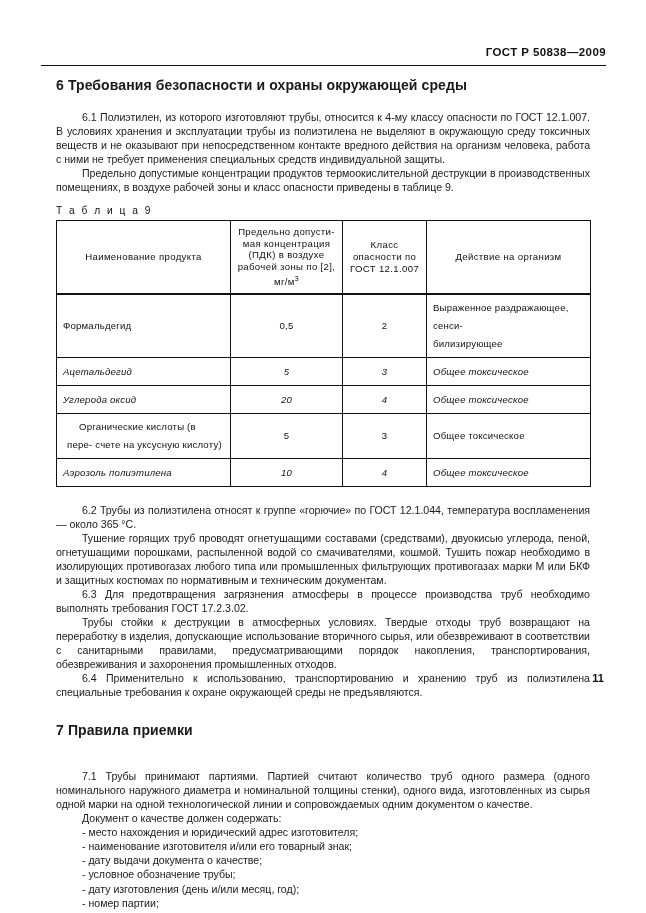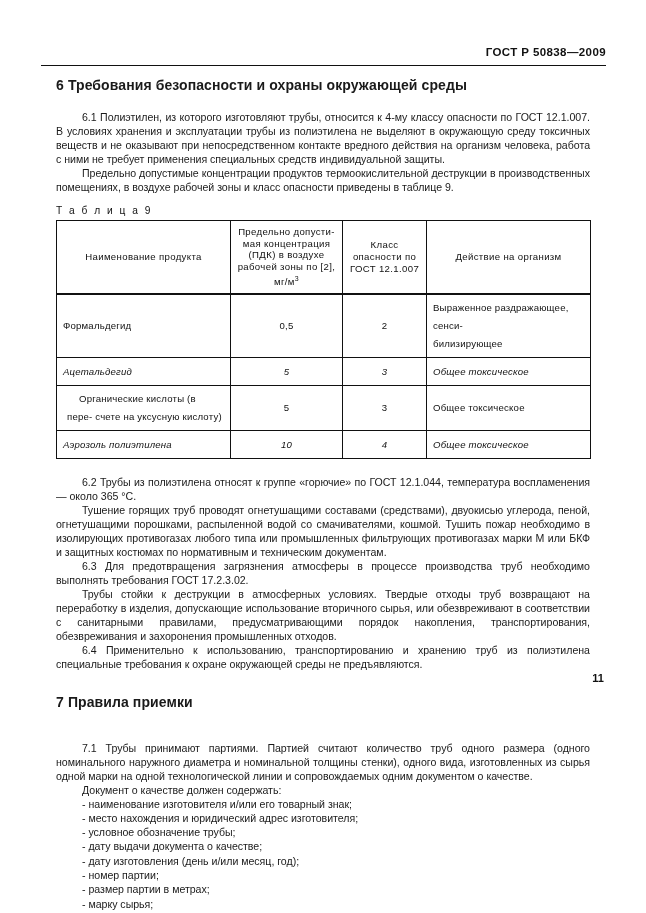--- a/index.html
+++ b/index.html
@@ -208,20 +208,26 @@
             <span>Выраженное раздражающее, сенси-</span><br>
             <span>билизирующее</span>
           </td>
         </tr>
         <tr class="short">
           <td class="cell-name">Ацетальдегид</td>
           <td class="cell-num">5</td>
           <td class="cell-num">3</td>
           <td class="cell-effect">Общее токсическое</td>
         </tr>
+        <tr class="short">
+          <td class="cell-name">Углерода оксид</td>
+          <td class="cell-num">20</td>
+          <td class="cell-num">4</td>
+          <td class="cell-effect">Общее токсическое</td>
+        </tr>
         <tr class="tall">
           <td class="cell-name wrap2">
             <span>Органические кислоты (в пере-</span>
             <span>счете на уксусную кислоту)</span>
           </td>
           <td class="cell-num">5</td>
           <td class="cell-num">3</td>
           <td class="cell-effect">Общее токсическое</td>
         </tr>
         <tr class="short">
@@ -240,24 +246,24 @@
     <p class="body-text">6.3 Для предотвращения загрязнения атмосферы в процессе производства труб необходимо выполнять требования ГОСТ 17.2.3.02.</p>
     <p class="body-text">Трубы стойки к деструкции в атмосферных условиях. Твердые отходы труб возвращают на переработку в изделия, допускающие использование вторичного сырья, или обезвреживают в соответствии с санитарными правилами, предусматривающими порядок накопления, транспортирования, обезвреживания и захоронения промышленных отходов.</p>
     <p class="body-text">6.4 Применительно к использованию, транспортированию и хранению труб из полиэтилена специальные требования к охране окружающей среды не предъявляются.</p>
 
     <h2 class="section-title second">7 Правила приемки</h2>
 
     <p class="body-text">7.1 Трубы принимают партиями. Партией считают количество труб одного размера (одного номинального наружного диаметра и номинальной толщины стенки), одного вида, изготовленных из сырья одной марки на одной технологической линии и сопровождаемых одним документом о качестве.</p>
     <p class="body-text">Документ о качестве должен содержать:</p>
 
     <ul class="doc-list">
+      <li>- место нахождения и юридический адрес изготовителя;</li>
       <li>- наименование изготовителя и/или его товарный знак;</li>
-      <li>- место нахождения и юридический адрес изготовителя;</li>
+      <li>- дату выдачи документа о качестве;</li>
       <li>- условное обозначение трубы;</li>
-      <li>- дату выдачи документа о качестве;</li>
       <li>- дату изготовления (день и/или месяц, год);</li>
       <li>- номер партии;</li>
       <li>- размер партии в метрах;</li>
       <li>- марку сырья;</li>
     </ul>
 
   </div>
 
   <div class="folio">11</div>
 

